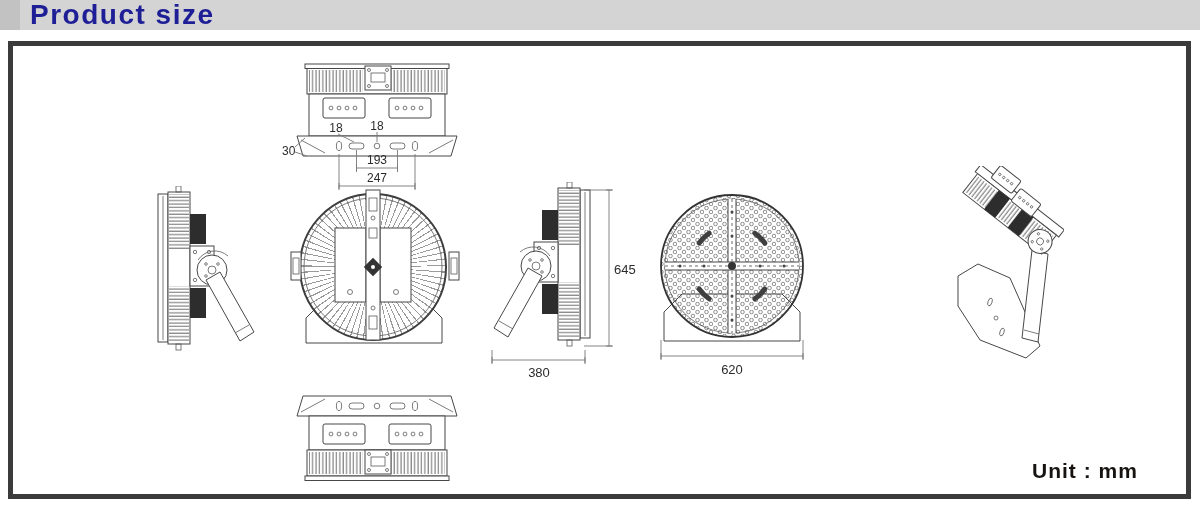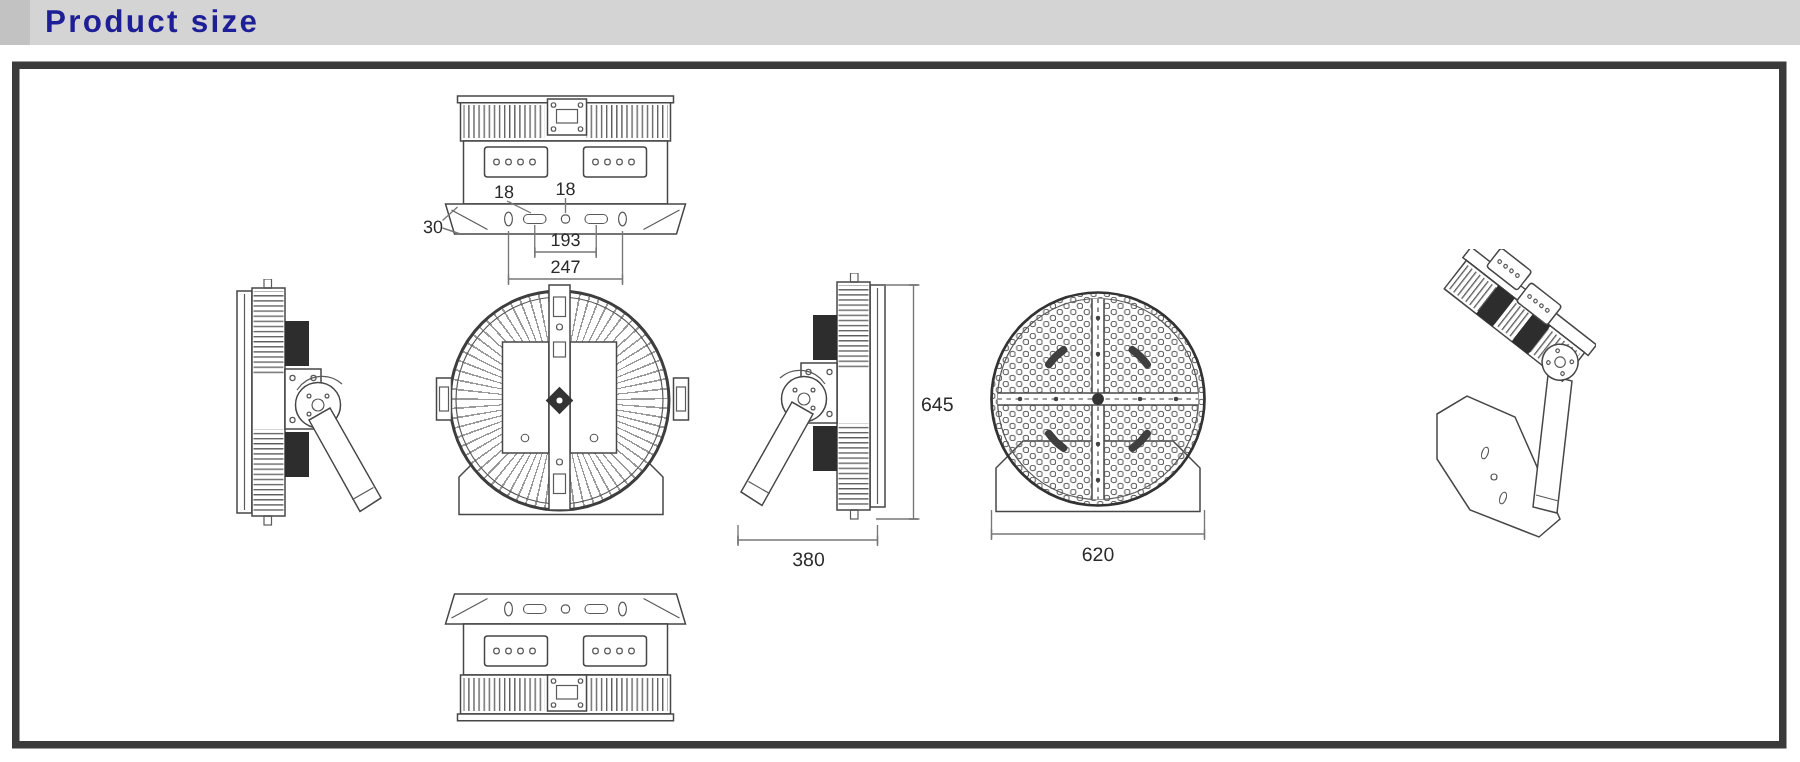--- a/index.html
+++ b/index.html
@@ -2,21 +2,21 @@
 <html><head>
 <meta charset="utf-8">
 <style>
   html,body{margin:0;padding:0;background:#fff;}
   .page{position:relative;width:1200px;height:508px;background:#ffffff;
         font-family:"Liberation Sans",sans-serif;overflow:hidden;}
   
   .header{position:absolute;left:0;top:0;width:1200px;height:30px;background:#d4d4d4;}
   .header-accent{position:absolute;left:0;top:0;width:20px;height:30px;background:#c2c2c2;}
   .page-title{position:absolute;left:30px;top:0;height:14px;line-height:30px;
-              font-size:21px;font-weight:bold;letter-spacing:1.5px;color:#1e1e96;}
+              font-size:28px;font-weight:bold;letter-spacing:1.5px;color:#1e1e96;}
   
   .frame{position:absolute;left:8px;top:41px;width:1183px;height:458px;
          border:5px solid #3b3b3b;box-sizing:border-box;background:#fff;}
   .view{position:absolute;}
   
   .ol{fill:#ffffff;stroke:#474747;stroke-width:1;}
   .ol2{fill:none;stroke:#5a5a5a;stroke-width:.8;}
   .dk{fill:#2d2d2d;stroke:none;}
   .dim{stroke:#777;stroke-width:.9;fill:none;}
   .dimt{fill:#2b2b2b;font-size:12px;font-family:"Liberation Sans",sans-serif;}
@@ -326,14 +326,15 @@
       <rect x="84" y="62" width="26" height="24" class="ol"></rect>
       <rect x="90" y="69" width="14" height="9" class="ol2"></rect>
       <circle cx="88" cy="66" r="1.5" class="ol2"></circle>
         <circle cx="106" cy="66" r="1.5" class="ol2"></circle>
       <circle cx="88" cy="82" r="1.5" class="ol2"></circle>
         <circle cx="106" cy="82" r="1.5" class="ol2"></circle>
       <rect x="24" y="88" width="144" height="4.5" class="ol"></rect>
     </g>
   </svg>
 
+  <div class="unit-label">Unit : mm</div>
 
 </div>
 
 </body></html>

